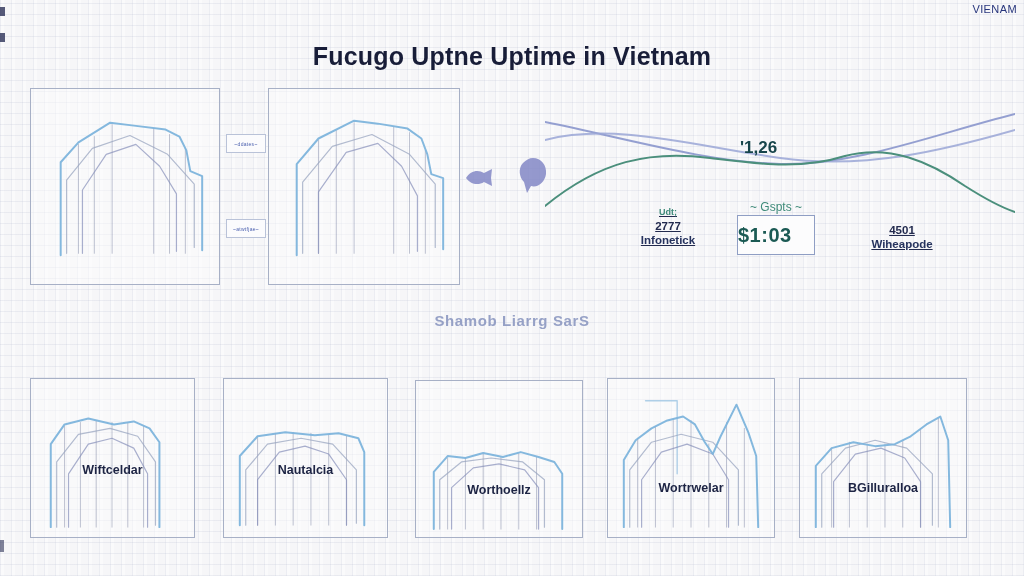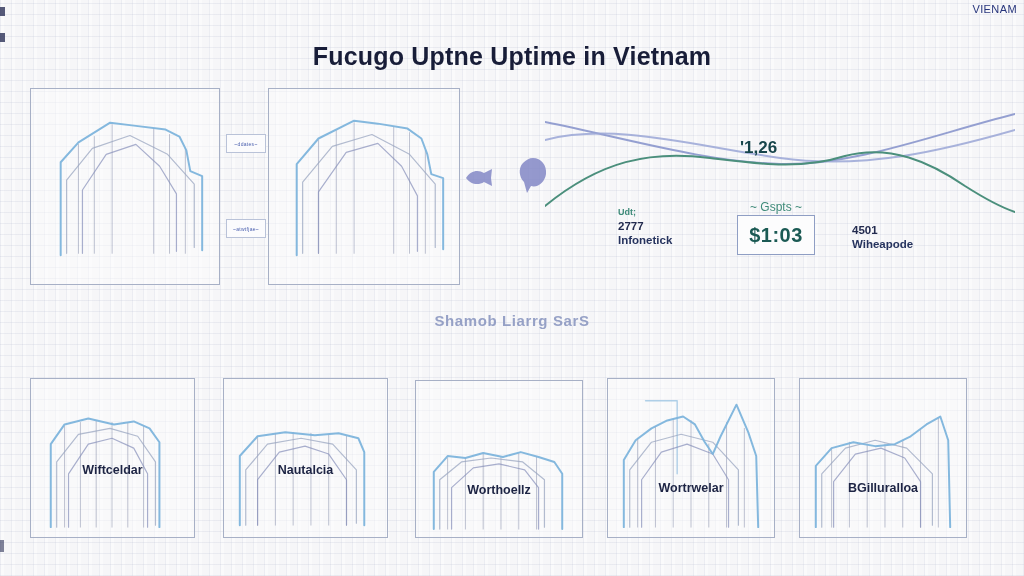--- a/index.html
+++ b/index.html
@@ -49,34 +49,34 @@
   .badge{
     position:absolute; left:226px; width:40px; height:19px;
     border:1px solid #b9c2d8; background:#fbfbfd; color:#4a5fae;
     display:flex; align-items:center; justify-content:center;
     font-size:5px; letter-spacing:.3px; box-sizing:border-box;
   }
   .badge-top{top:134px;} .badge-bottom{top:219px;}
   .fish{position:absolute;}
   .fish-left{left:464px; top:166px; width:34px; height:24px;}
   .fish-right{left:516px; top:156px; width:34px; height:40px;}
-  .stat{position:absolute; color:#222a4e;}
+  .stat{position:absolute; text-align:center; color:#222a4e;text-decoration:underline;}
   .stat-left{left:618px; top:207px; width:100px;}
   .stat-right{left:852px; top:224px; width:100px;}
   .stat-label{font-size:9px; font-weight:700; color:#3e8a79; margin-bottom:3px;}
   .stat-value{font-size:11.5px; font-weight:800; color:#222a4e;}
   .stat-sublabel{font-size:11.5px; font-weight:800; color:#26335e; margin-top:2px;}
   .price-label{
     position:absolute; left:730px; top:200px; width:92px;
     text-align:center; font-size:12px; font-weight:400; color:#3e8a79;
   }
   .price-box{
     position:absolute; left:737px; top:215px; width:78px; height:40px;
     border:1px solid #8f9ec4; background:#fcfcfd; box-sizing:border-box;
-    display:flex; align-items:center; justify-content:center;
+    display:flex; align-items:center; justify-content:flex-start;
   }
   .price-value{font-size:20px; font-weight:800; color:#1b5a54; letter-spacing:.5px;}
   .caption{
     position:absolute; top:312px; left:0; right:0; text-align:center;
     font-size:15px; font-weight:600; color:#96a1c6; letter-spacing:.6px;
   }
   .mini-label{
     position:absolute; left:0; width:100%; text-align:center;
     font-size:12.5px; font-weight:700; color:#1d2444;
   }

